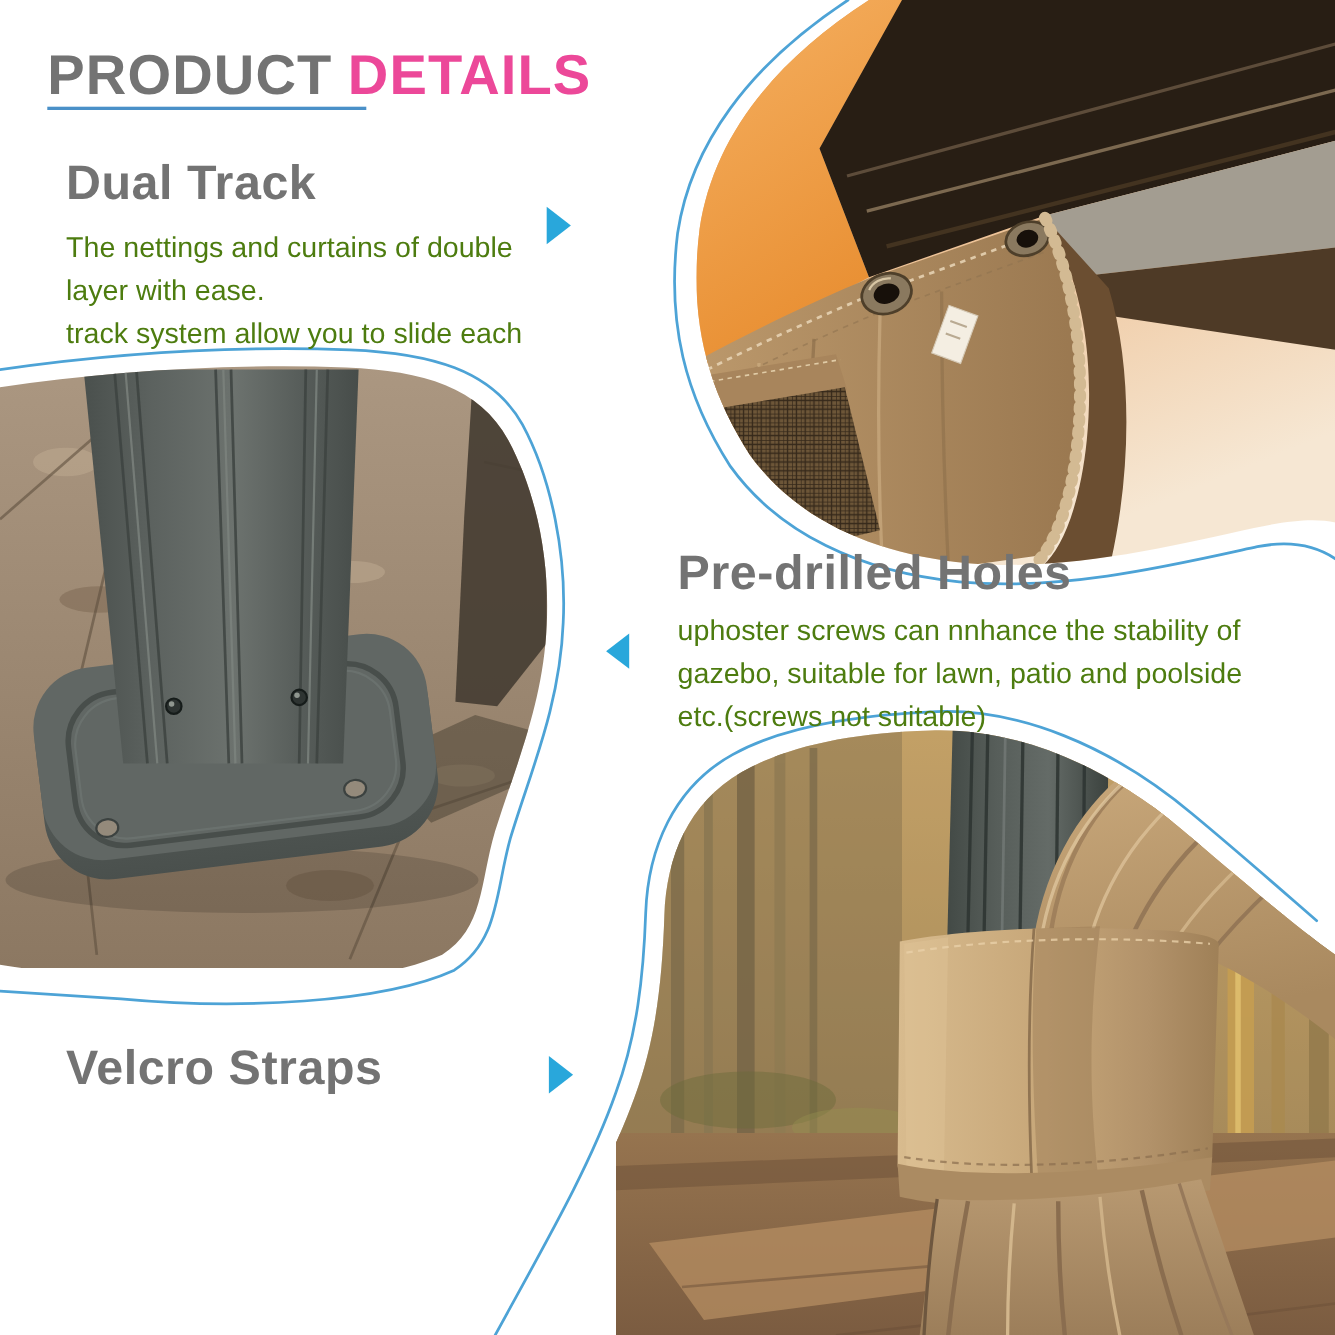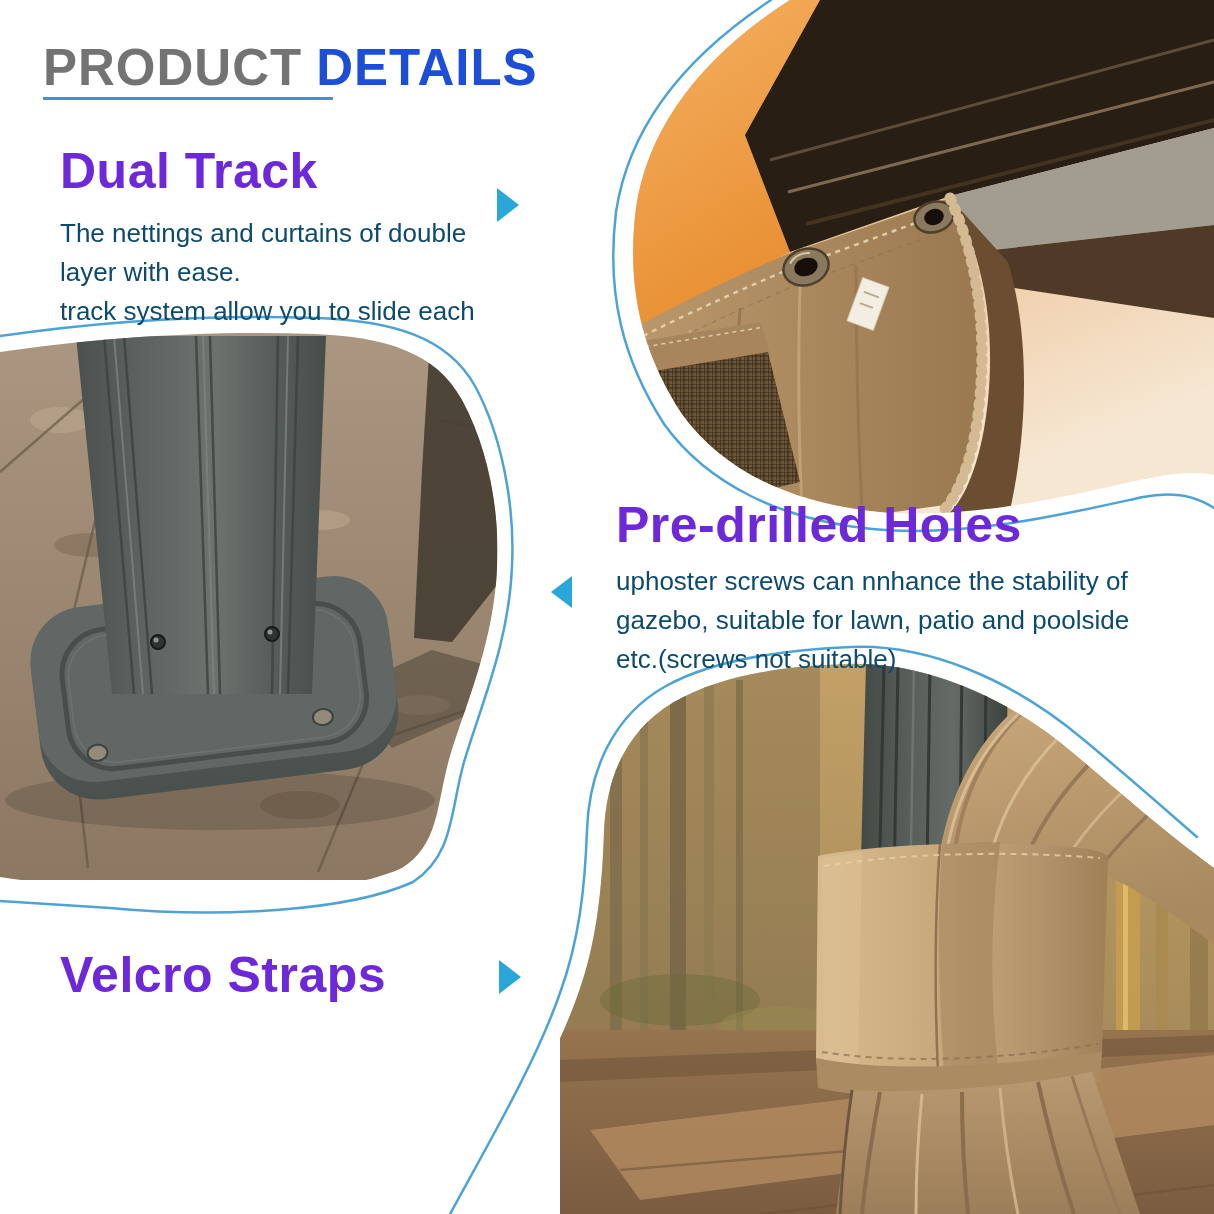--- a/index.html
+++ b/index.html
@@ -3,26 +3,26 @@
 <meta charset="utf-8">
 <style>
   html,body{margin:0;padding:0;background:#fff;}
   .canvas{position:relative;width:1214px;height:1214px;background:#ffffff;overflow:hidden;
           font-family:"Liberation Sans",sans-serif;}
   .art{position:absolute;left:0;top:0;width:1214px;height:1214px;}
 
   .page-title{position:absolute;left:43px;top:38px;font-size:51px;font-weight:700;
               letter-spacing:1px;white-space:nowrap;}
   .page-title .t1{color:#737373;}
-  .page-title .t2{color:#1d4ed8;margin-left:14px;}
+  .page-title .t2{color:#ec4899;margin-left:14px;}
   .title-underline{position:absolute;left:43px;top:97px;width:290px;height:3px;background:#4a90c8;}
 
   .section{position:absolute;}
-  .section h2{margin:0;font-size:50px;font-weight:700;color:#6d28d9;letter-spacing:.5px;}
-  .section .body{margin-top:14px;font-size:26px;color:#0c4a6e;line-height:39px;}
+  .section h2{margin:0;font-size:44px;font-weight:700;color:#737373;letter-spacing:.5px;}
+  .section .body{margin-top:14px;font-size:26px;color:#4d7c0f;line-height:39px;}
 
   .sec-dual{left:60px;top:142px;width:470px;}
   .sec-holes{left:616px;top:496px;width:560px;}
   .sec-velcro{left:60px;top:946px;width:470px;}
 
   .tri{position:absolute;width:0;height:0;}
   .tri-right{border-top:17px solid transparent;border-bottom:17px solid transparent;
              border-left:22px solid #29a7db;}
   .tri-left{border-top:16px solid transparent;border-bottom:16px solid transparent;
             border-right:21px solid #29a7db;}

